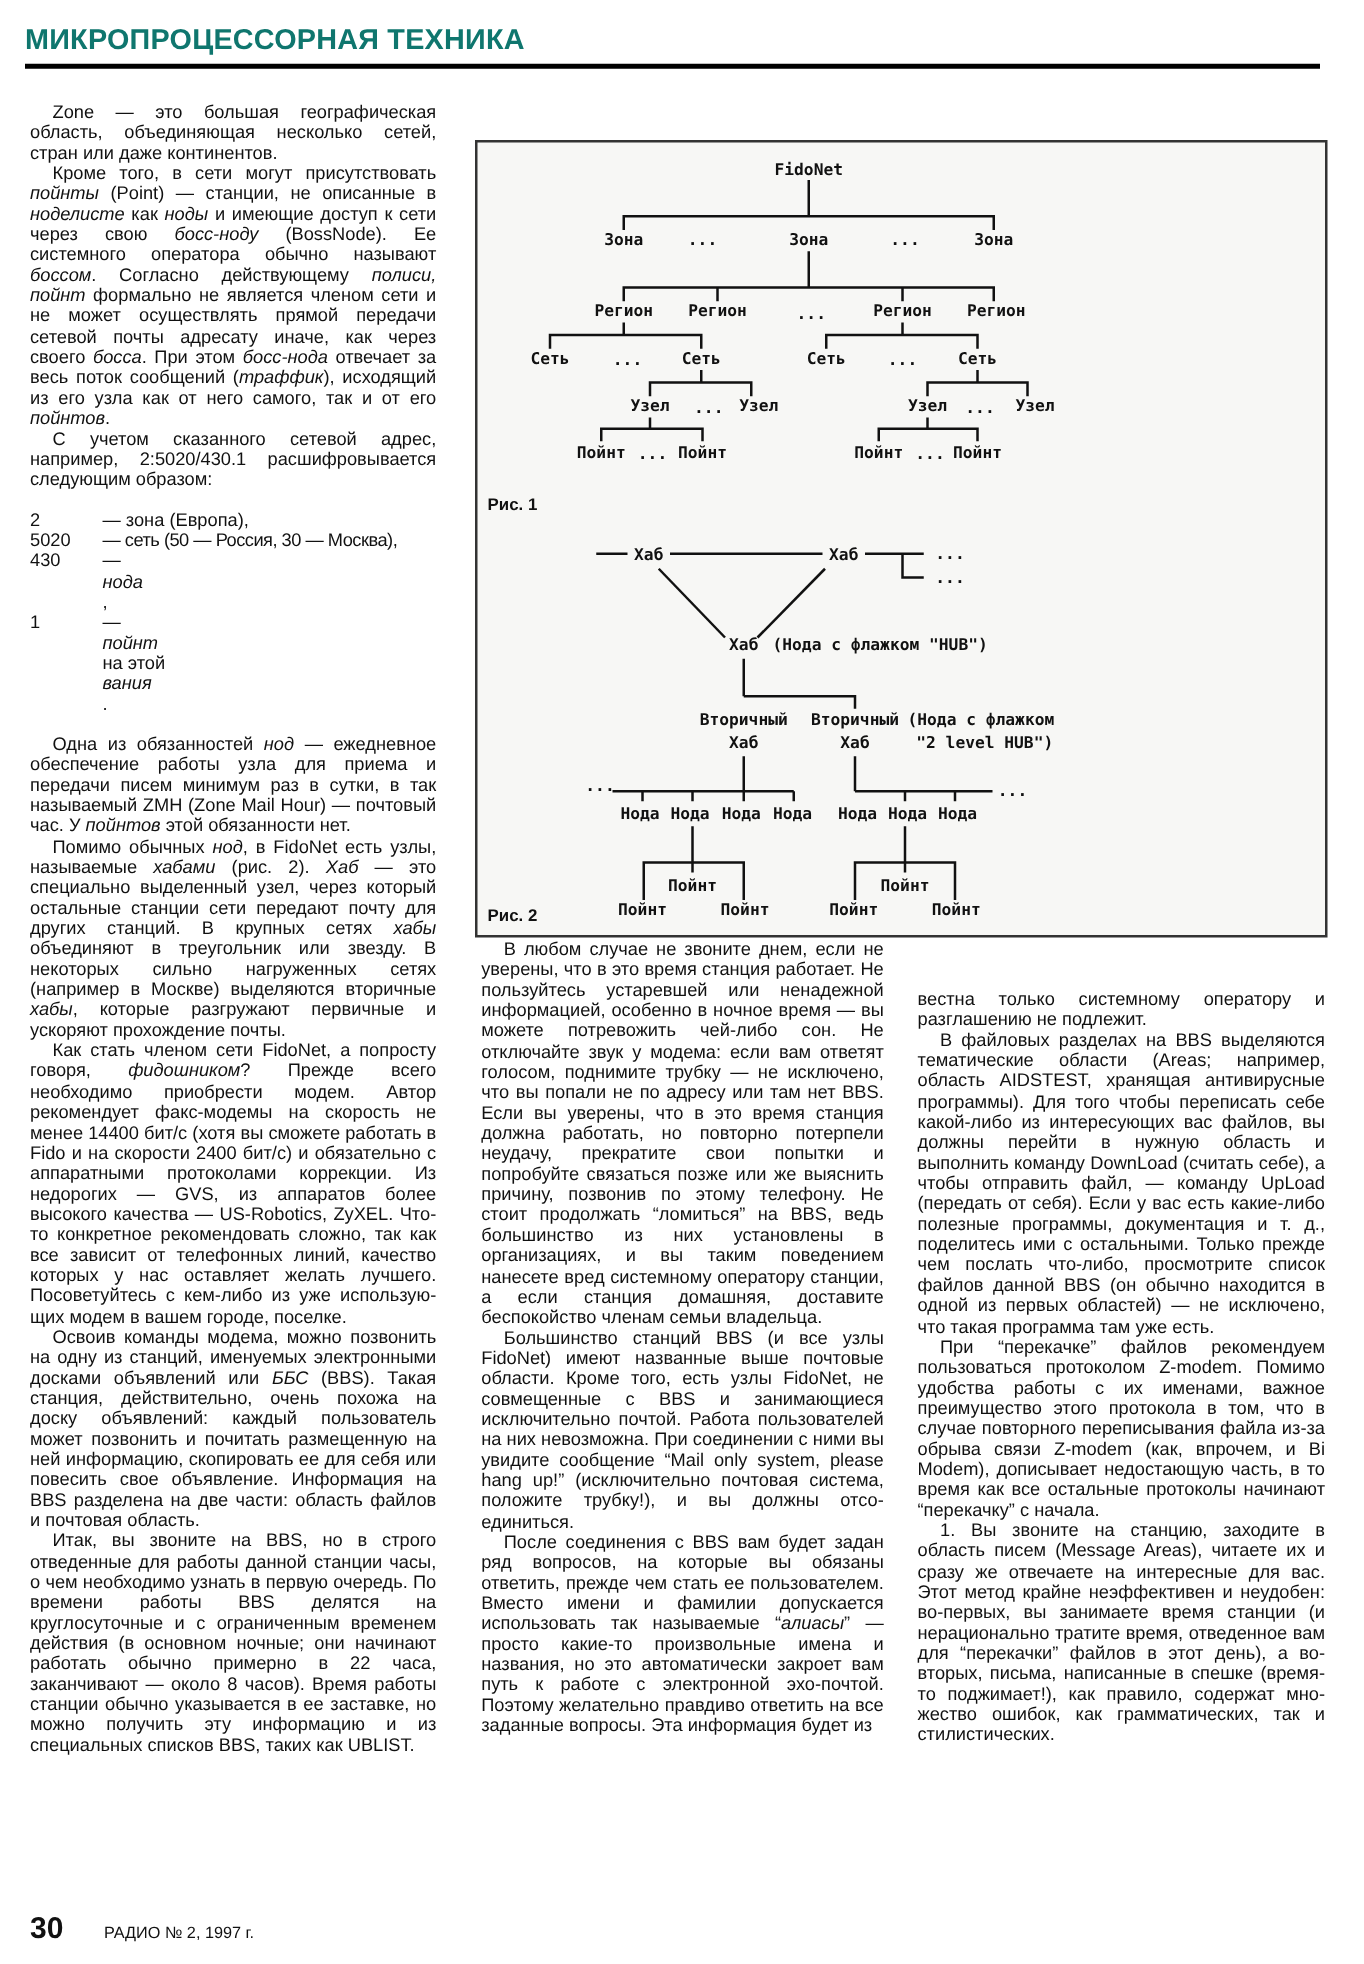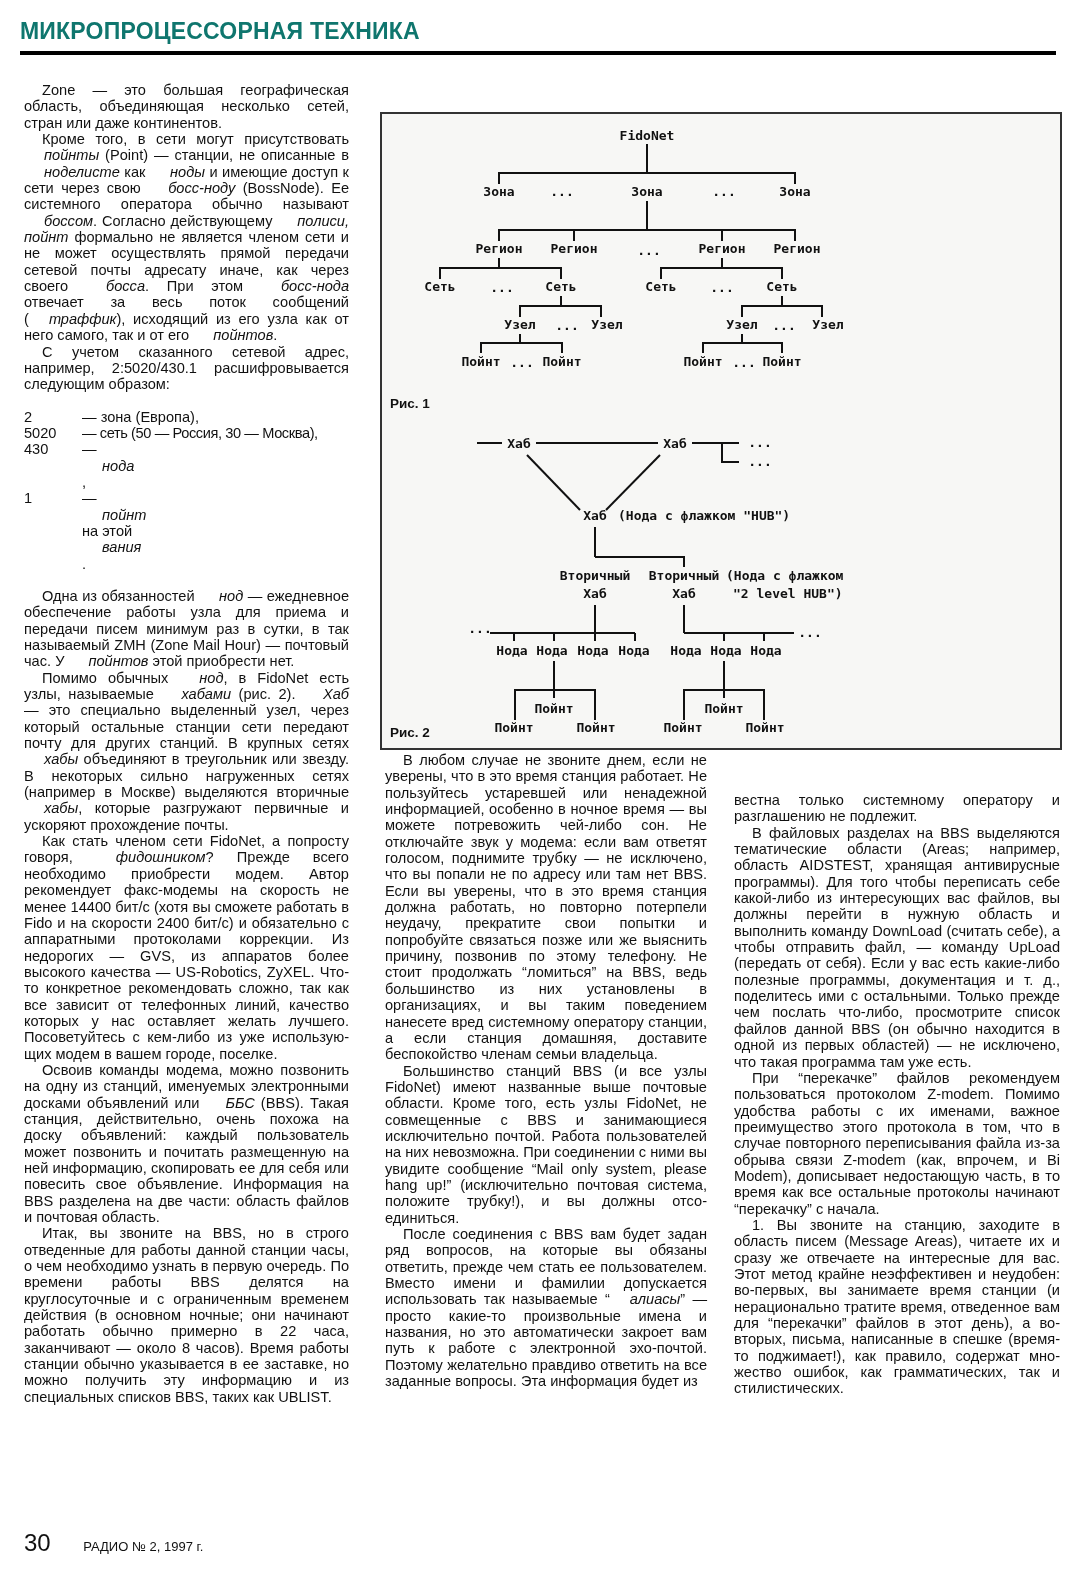--- a/index.html
+++ b/index.html
@@ -2,33 +2,33 @@
 <html><head>
 <meta charset="utf-8">
 <style>
   html, body { margin: 0; padding: 0; background: #ffffff; }
   body { width: 1091px; height: 1571px; position: relative; overflow: hidden; color: #111; font-family: "Liberation Sans", sans-serif; }
   .header { position: absolute; left: 20px; top: 18px; font-family: "Liberation Sans", sans-serif; font-weight: bold; font-size: 23px; letter-spacing: 0.2px; color: #0f766e; }
   .header-rule { position: absolute; left: 20px; top: 51px; width: 1036px; height: 4px; background: #000; }
   .col { position: absolute; font-size: 14.6px; line-height: 16.35px; text-align: justify; hyphens: manual; }
   .col p { margin: 0; text-indent: 18px; }
   .col p.noind { text-indent: 0; }
-  .col i { font-style: italic; margin-left: 20px; }
+  .col i { font-style: italic; }
   #col1 { left: 24px; top: 82px; width: 325px; }
   #col2 { left: 385px; top: 752px; width: 322px; }
   #col3 { left: 734px; top: 792px; width: 326px; }
   .addr { display: grid; grid-template-columns: 58px 1fr; margin: 16px 0; }
   .addr span { display: block; }
   .figure { position: absolute; left: 380px; top: 84px; width: 682px; height: 638px; border: 2px solid #333; box-sizing: border-box; background: #f7f7f5; margin-top: 28px; }
   .figure svg { position: absolute; left: -380px; top: -84px; }
   .diag text { font-family: "DejaVu Sans Mono", monospace; font-weight: bold; font-size: 13px; fill: #111; }
   .diag line, .diag polyline { stroke: #111; stroke-width: 2; fill: none; }
   .caption { font-family: "Liberation Sans", sans-serif !important; font-size: 13.5px !important; }
   .footer { position: absolute; left: 24px; top: 1529px; }
-  .page-num { font-family: "Liberation Sans", sans-serif; font-weight: normal; font-size: 24px; }
+  .page-num { font-family: "Liberation Sans", sans-serif; font-weight: bold; font-size: 24px; }
   .issue { font-family: "Liberation Sans", sans-serif; font-size: 13px; margin-left: 28px; }
 </style>
 </head>
 <body>
 
 <div class="header">МИКРОПРОЦЕССОРНАЯ ТЕХНИКА</div>
 <div class="header-rule"></div>
 
 <div class="col" id="col1">
   <p>Zone — это большая географическая область, объединяющая несколько сетей, стран или даже континентов.</p>
@@ -37,21 +37,21 @@
   <div class="addr">
     <span>2</span>
     <span>— зона (Европа),</span>
     <span>5020</span>
     <span style="letter-spacing:-0.4px">— сеть (50 — Россия, 30 — Москва),</span>
     <span>430</span>
     <span><span>— </span><i>нода</i><span>,</span></span>
     <span>1</span>
     <span><span>— </span><i>пойнт</i><span> на этой </span><i>вания</i><span>.</span></span>
   </div>
-  <p><span>Одна из обязанностей </span><i>нод</i><span> — ежеднев­ное обеспечение работы узла для при­ема и передачи писем минимум раз в сутки, в так называемый ZMH (Zone Mail Hour) — почтовый час. У </span><i>пойнтов</i><span> этой приобрести нет.</span></p>
+  <p><span>Одна из обязанностей </span><i>нод</i><span> — ежеднев­ное обеспечение работы узла для при­ема и передачи писем минимум раз в сутки, в так называемый ZMH (Zone Mail Hour) — почтовый час. У </span><i>пойнтов</i><span> этой обязанности нет.</span></p>
   <p><span>Помимо обычных </span><i>нод</i><span>, в FidoNet есть узлы, называемые </span><i>хабами</i><span> (рис. 2). </span><i>Хаб</i><span> — это специально выделенный узел, че­рез который остальные станции сети передают почту для других станций. В крупных сетях </span><i>хабы</i><span> объединяют в тре­угольник или звезду. В некоторых силь­но нагруженных сетях (например в Мос­кве) выделяются вторичные </span><i>хабы</i><span>, кото­рые разгружают первичные и ускоряют прохождение почты.</span></p>
   <p><span>Как стать членом сети FidoNet, а по­просту говоря, </span><i>фидошником</i><span>? Прежде все­го необходимо приобрести модем. Автор рекомендует факс-модемы на скорость не менее 14400 бит/с (хотя вы сможете ра­ботать в Fido и на скорости 2400 бит/с) и обязательно с аппаратными протокола­ми коррекции. Из недорогих — GVS, из аппаратов более высокого качества — US-Robotics, ZyXEL. Что-то конкретное ре­комендовать сложно, так как все зависит от телефонных линий, качество которых у нас оставляет желать лучшего. Посо­ветуйтесь с кем-либо из уже использую­щих модем в вашем городе, поселке.</span></p>
   <p><span>Освоив команды модема, можно позво­нить на одну из станций, именуемых элек­тронными досками объявлений или </span><i>ББС</i><span> (BBS). Такая станция, действительно, очень похожа на доску объявлений: каж­дый пользователь может позвонить и почитать размещенную на ней информа­цию, скопировать ее для себя или пове­сить свое объявление. Информация на BBS разделена на две части: область файлов и почтовая область.</span></p>
   <p>Итак, вы звоните на BBS, но в строго отведенные для работы данной станции часы, о чем необходимо узнать в первую очередь. По времени работы BBS делят­ся на круглосуточные и с ограниченным временем действия (в основном ночные; они начинают работать обычно пример­но в 22 часа, заканчивают — около 8 ча­сов). Время работы станции обычно ука­зывается в ее заставке, но можно полу­чить эту информацию и из специальных списков BBS, таких как UBLIST.</p>
 </div>
 
 <div class="figure">
   <svg class="diag" width="1091" height="1571" viewBox="0 0 1091 1571">
 
     <g>

